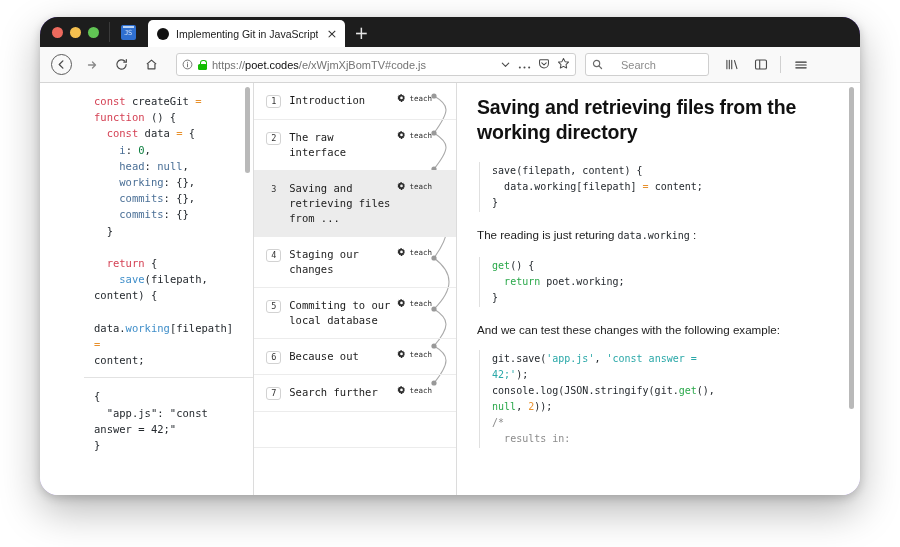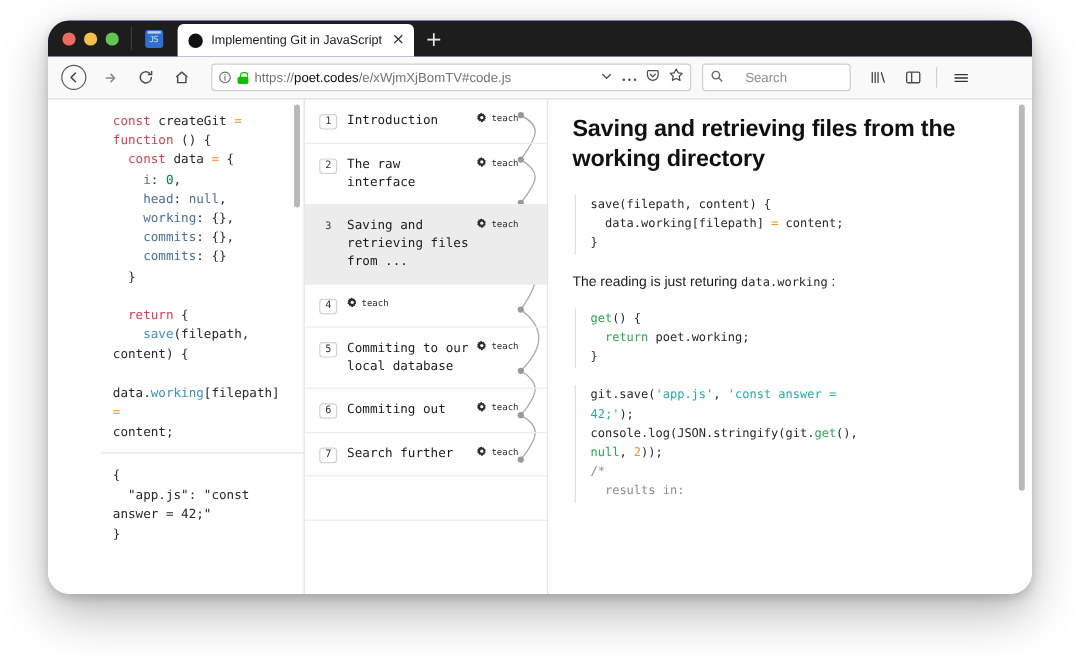--- a/index.html
+++ b/index.html
@@ -512,20 +512,21 @@
             <svg class="gear" viewBox="0 0 16 16" fill="#2b2b2b">
                 <path d="M8 0l1 2.1 2.2-.6.6 2.2L14 5l-1.1 2L14 9l-2.2 1.3.6 2.2-2.2-.6L9 14H7l-1-2.1-2.2.6-.6-2.2L1 9l1.1-2L1 5l2.2-1.3L2.6 1.5l2.2.6L7 0z"></path>
                 <circle cx="8" cy="7" r="2.4" fill="#ececec"></circle>
               </svg>
             <span class="teach-txt">teach</span>
           </span>
         </div>
 
         <div class="toc-item">
           <span class="toc-num">4</span>
+          <span class="toc-label">Staging our changes</span>
           <span class="toc-teach">
             <svg class="gear" viewBox="0 0 16 16" fill="#2b2b2b">
                 <path d="M8 0l1 2.1 2.2-.6.6 2.2L14 5l-1.1 2L14 9l-2.2 1.3.6 2.2-2.2-.6L9 14H7l-1-2.1-2.2.6-.6-2.2L1 9l1.1-2L1 5l2.2-1.3L2.6 1.5l2.2.6L7 0z"></path>
                 <circle cx="8" cy="7" r="2.4" fill="#fff"></circle>
               </svg>
             <span class="teach-txt">teach</span>
           </span>
         </div>
 
         <div class="toc-item">
@@ -535,21 +536,21 @@
             <svg class="gear" viewBox="0 0 16 16" fill="#2b2b2b">
                 <path d="M8 0l1 2.1 2.2-.6.6 2.2L14 5l-1.1 2L14 9l-2.2 1.3.6 2.2-2.2-.6L9 14H7l-1-2.1-2.2.6-.6-2.2L1 9l1.1-2L1 5l2.2-1.3L2.6 1.5l2.2.6L7 0z"></path>
                 <circle cx="8" cy="7" r="2.4" fill="#fff"></circle>
               </svg>
             <span class="teach-txt">teach</span>
           </span>
         </div>
 
         <div class="toc-item">
           <span class="toc-num">6</span>
-          <span class="toc-label">Commiting out</span>
+          <span class="toc-label">Because out</span>
           <span class="toc-teach">
             <svg class="gear" viewBox="0 0 16 16" fill="#2b2b2b">
                 <path d="M8 0l1 2.1 2.2-.6.6 2.2L14 5l-1.1 2L14 9l-2.2 1.3.6 2.2-2.2-.6L9 14H7l-1-2.1-2.2.6-.6-2.2L1 9l1.1-2L1 5l2.2-1.3L2.6 1.5l2.2.6L7 0z"></path>
                 <circle cx="8" cy="7" r="2.4" fill="#fff"></circle>
               </svg>
             <span class="teach-txt">teach</span>
           </span>
         </div>
 
         <div class="toc-item">
@@ -579,20 +580,21 @@
       <div class="art-code"><span>save(filepath, content) {</span>
 <span>  data.working[filepath] </span><span class="org">=</span><span> content;</span>
 <span>}</span></div>
 
       <p class="art-p"><span>The reading is just returing </span><span class="inline-code">data.working</span><span> :</span></p>
 
       <div class="art-code"><span class="grn">get</span><span>() {</span>
 <span class="grn">  return</span><span> poet.working;</span>
 <span>}</span></div>
 
+      <p class="art-p">And we can test these changes with the following example:</p>
 
       <div class="art-code"><span>git.save(</span><span class="tl">'app.js'</span><span>, </span><span class="tl">'const answer =</span>
 <span class="tl">42;'</span><span>);</span>
 <span>console.log(JSON.stringify(git.</span><span class="grn">get</span><span>(),</span>
 <span class="grn">null</span><span>, </span><span class="org">2</span><span>));</span>
 <span class="cmt">/*</span>
 <span class="cmt">  results in:</span></div>
 
       <div class="scrollbar" style="right:4px; top:0; height:100%;">
         <div class="scroll-thumb" style="top:4px; height:322px;"></div>

